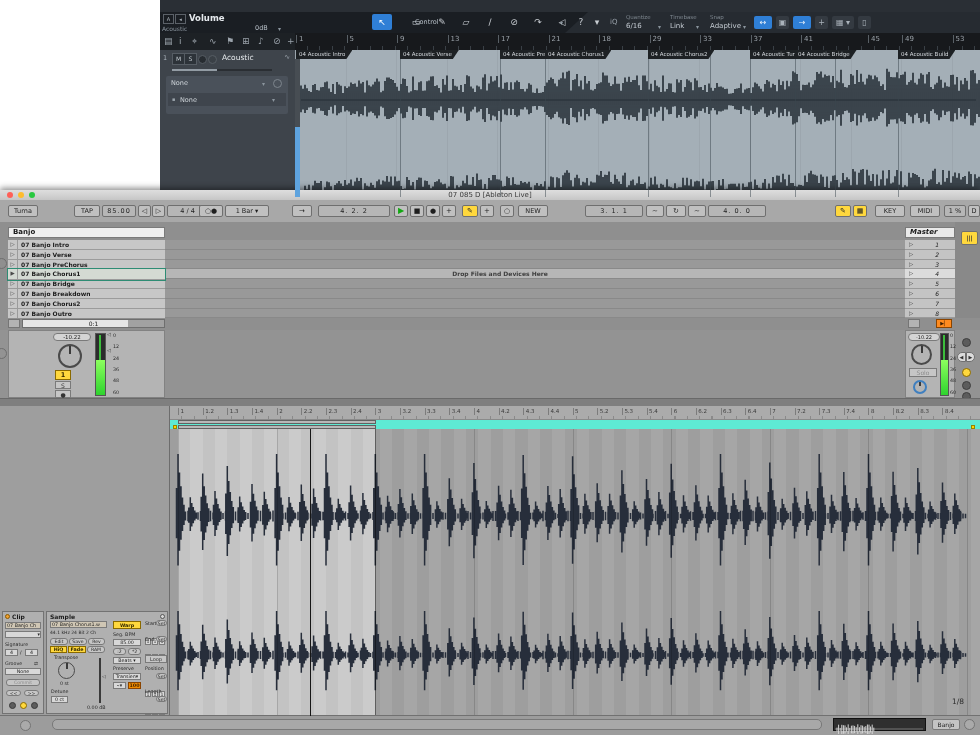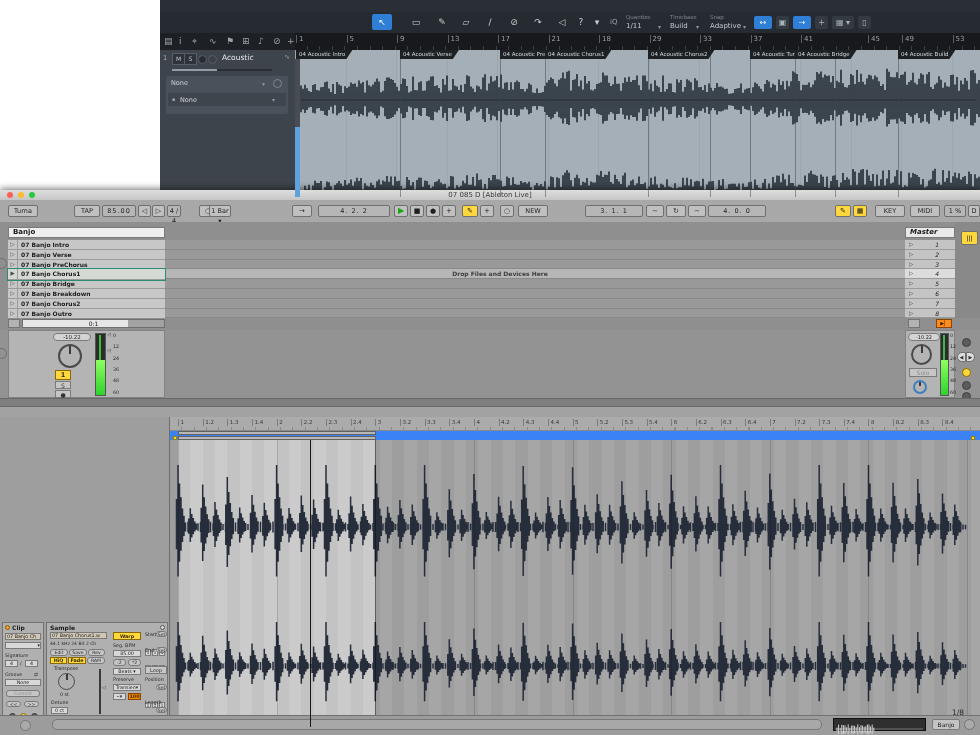--- a/index.html
+++ b/index.html
@@ -104,21 +104,21 @@
   .meter .fill{position:absolute;left:0;right:0;bottom:0;height:57%;background:linear-gradient(#8cff5e,#2ed32e)}
   .meter .cline{position:absolute;left:35%;top:2%;bottom:0;width:2px;background:#3fd83f;opacity:.85}
   .scale-num{position:absolute;left:0;font-size:4.8px;color:#2c2c2c;line-height:5px}
   .pk{font-size:5px;color:#333}
   .edge-dot{border-radius:50%;background:#5c5c5c;border:1px solid #3f3f3f;box-sizing:border-box}
   .edge-dot.yl{background:#ffd83d;border-color:#8a6a00}
   .edge-half{width:9px;height:10px;background:#dcdcdc;border:1px solid #6f6f6f;box-sizing:border-box;
       font-size:5px;text-align:center;line-height:9px;color:#333}
   
   #ab-divider{left:0;top:208px;width:100%;height:7px;background:#7f7f7f;border-top:1px solid #696969;border-bottom:1px solid #696969}
-  #ab-clipview{left:0;top:227px;width:100%;height:310px;background:#3b82f6}
+  #ab-clipview{left:0;top:216px;width:100%;height:310px;background:#5eead4}
   #cv-left{left:0;top:0;width:170px;height:100%;background:#9e9e9e;border-right:1px solid #6d6d6d;box-sizing:border-box}
   #cv-ruler{left:170px;right:0;top:0;height:13px;background:
       repeating-linear-gradient(90deg,transparent 0 11.3px,#8a8a8a 11.3px 12.33px) bottom/100% 3px no-repeat,#ababab;
       border-bottom:1px solid #8a8a8a}
   .cv-tick{top:2px;font-size:5.5px;color:#3a3a3a;border-left:1px solid #7c7c7c;padding-left:1.5px;line-height:7px}
   .brace{left:178px;width:198px;height:4px;background:#b8b8b8;border:1px solid #616161;box-sizing:border-box}
   .ymk{width:4px;height:4px;background:#ffd900;border:1px solid #9a8200;box-sizing:border-box}
   #cv-wavearea{left:170px;right:0;top:23px;bottom:0;overflow:hidden;
       background:repeating-linear-gradient(90deg,#9e9e9e 0 12.33px,#a6a6a6 12.33px 24.66px)}
   #cv-loop{left:8px;width:197px;top:0;bottom:0;background:repeating-linear-gradient(90deg,#c3c3c3 0 12.33px,#cbcbcb 12.33px 24.66px)}
@@ -143,36 +143,46 @@
   #sb-view{left:833px;top:2px;width:93px;height:13px;background:#2f2f2f;border:1px solid #111;box-sizing:border-box}
   #sb-track{left:932px;top:3px;width:28px;height:11px;background:#c4c4c4;border:1px solid #7a7a7a;border-radius:2px;
       box-sizing:border-box;font-size:6px;text-align:center;line-height:9px;color:#222}
   .sb-circ{top:4px;width:11px;height:11px;border:1.5px solid #747474;border-radius:50%;box-sizing:border-box;background:#aaa}
 </style>
 </head>
 <body>
 
 <div class="abs" id="so">
   <div class="abs" id="so-tb1">
+    <div class="abs" id="so-insp">
+      <span class="abs so-badge" style="left:3px;top:2px">A</span>
+      <span class="abs so-badge" style="left:15px;top:2px">◂</span>
+      <span class="abs so-wh" style="left:29px;top:1px">Volume</span>
+      <span class="abs so-dim" style="left:2px;top:13px">Acoustic</span>
+      <span class="abs so-dd" style="left:95px;top:12px">0dB</span>
+      <span class="abs caret" style="left:118px;top:13px">▾</span>
+      <span class="abs so-dd" style="left:255px;top:6px">Control</span>
+      <span class="abs caret" style="left:400px;top:7px">▾</span>
+    </div>
     <span class="abs so-tool sel" style="left:212px">↖</span>
     <span class="abs so-tool" style="left:246px">▭</span>
     <span class="abs so-tool" style="left:272px">✎</span>
     <span class="abs so-tool" style="left:296px">▱</span>
     <span class="abs so-tool" style="left:320px">∕</span>
     <span class="abs so-tool" style="left:344px">⊘</span>
     <span class="abs so-tool" style="left:368px">↷</span>
     <span class="abs so-tool" style="left:392px">◁</span>
     <span class="abs so-tool" style="left:414px;width:14px">?</span>
     <span class="abs so-tool" style="left:430px;width:14px">▾</span>
     <span class="abs so-grp-v" style="left:450px;top:6px;color:#9aa3ab">iQ</span>
     <span class="abs so-grp-l" style="left:466px">Quantize</span>
-    <span class="abs so-grp-v" style="left:466px">1/11</span>
+    <span class="abs so-grp-v" style="left:466px">6/16</span>
     <span class="abs caret" style="left:498px;top:11px">▾</span>
     <span class="abs so-grp-l" style="left:510px">Timebase</span>
-    <span class="abs so-grp-v" style="left:510px">Build</span>
+    <span class="abs so-grp-v" style="left:510px">Link</span>
     <span class="abs caret" style="left:536px;top:11px">▾</span>
     <span class="abs so-grp-l" style="left:550px">Snap</span>
     <span class="abs so-grp-v" style="left:550px">Adaptive</span>
     <span class="abs caret" style="left:583px;top:11px">▾</span>
     <span class="abs so-tgl on" style="left:594px">↔</span>
     <span class="abs so-tgl off" style="left:616px">▣</span>
     <span class="abs so-tgl on" style="left:633px">→</span>
     <span class="abs so-tgl off" style="left:655px">+</span>
     <span class="abs so-tgl off" style="left:672px;width:22px">▦ ▾</span>
     <span class="abs so-tgl off" style="left:698px">▯</span>
@@ -265,23 +275,23 @@
     <span class="abs light" style="left:29px;background:#28c840"></span>
     <div class="abs" id="ab-title-text">07 085 D  [Ableton Live]</div>
   </div>
 
   <div class="abs" id="ab-transport">
     <span class="abs tbtn" style="left:8px;width:30px">Turna</span>
     <span class="abs tbtn" style="left:74px;width:26px">TAP</span>
     <span class="abs tdisp" style="left:102px;width:34px">85.00</span>
     <span class="abs tbtn icon" style="left:138px;width:13px">◁</span>
     <span class="abs tbtn icon" style="left:152px;width:13px">▷</span>
-    <span class="abs tdisp" style="left:167px;width:14px;letter-spacing:0">4 / 4</span>
+    <span class="abs tdisp" style="left:167px;width:41px;letter-spacing:0">4 / 4</span>
     <span class="abs tbtn icon" style="left:199px;width:24px">○●</span>
-    <span class="abs tbtn" style="left:209px;width:22px"><span>1 Bar</span> ▾</span>
+    <span class="abs tbtn" style="left:225px;width:44px"><span>1 Bar</span> ▾</span>
 
     <span class="abs tbtn icon" style="left:292px;width:20px">→</span>
     <span class="abs tdisp" style="left:318px;width:72px">4.  2.  2</span>
     <span class="abs tbtn icon" style="left:394px;width:14px"><span class="gr">▶</span></span>
     <span class="abs tbtn icon" style="left:410px;width:14px">■</span>
     <span class="abs tbtn icon" style="left:426px;width:14px">●</span>
     <span class="abs tbtn icon" style="left:442px;width:14px">+</span>
     <span class="abs tbtn icon yl" style="left:462px;width:16px">✎</span>
     <span class="abs tbtn icon" style="left:480px;width:14px">+</span>
     <span class="abs tbtn icon" style="left:500px;width:14px">○</span>

